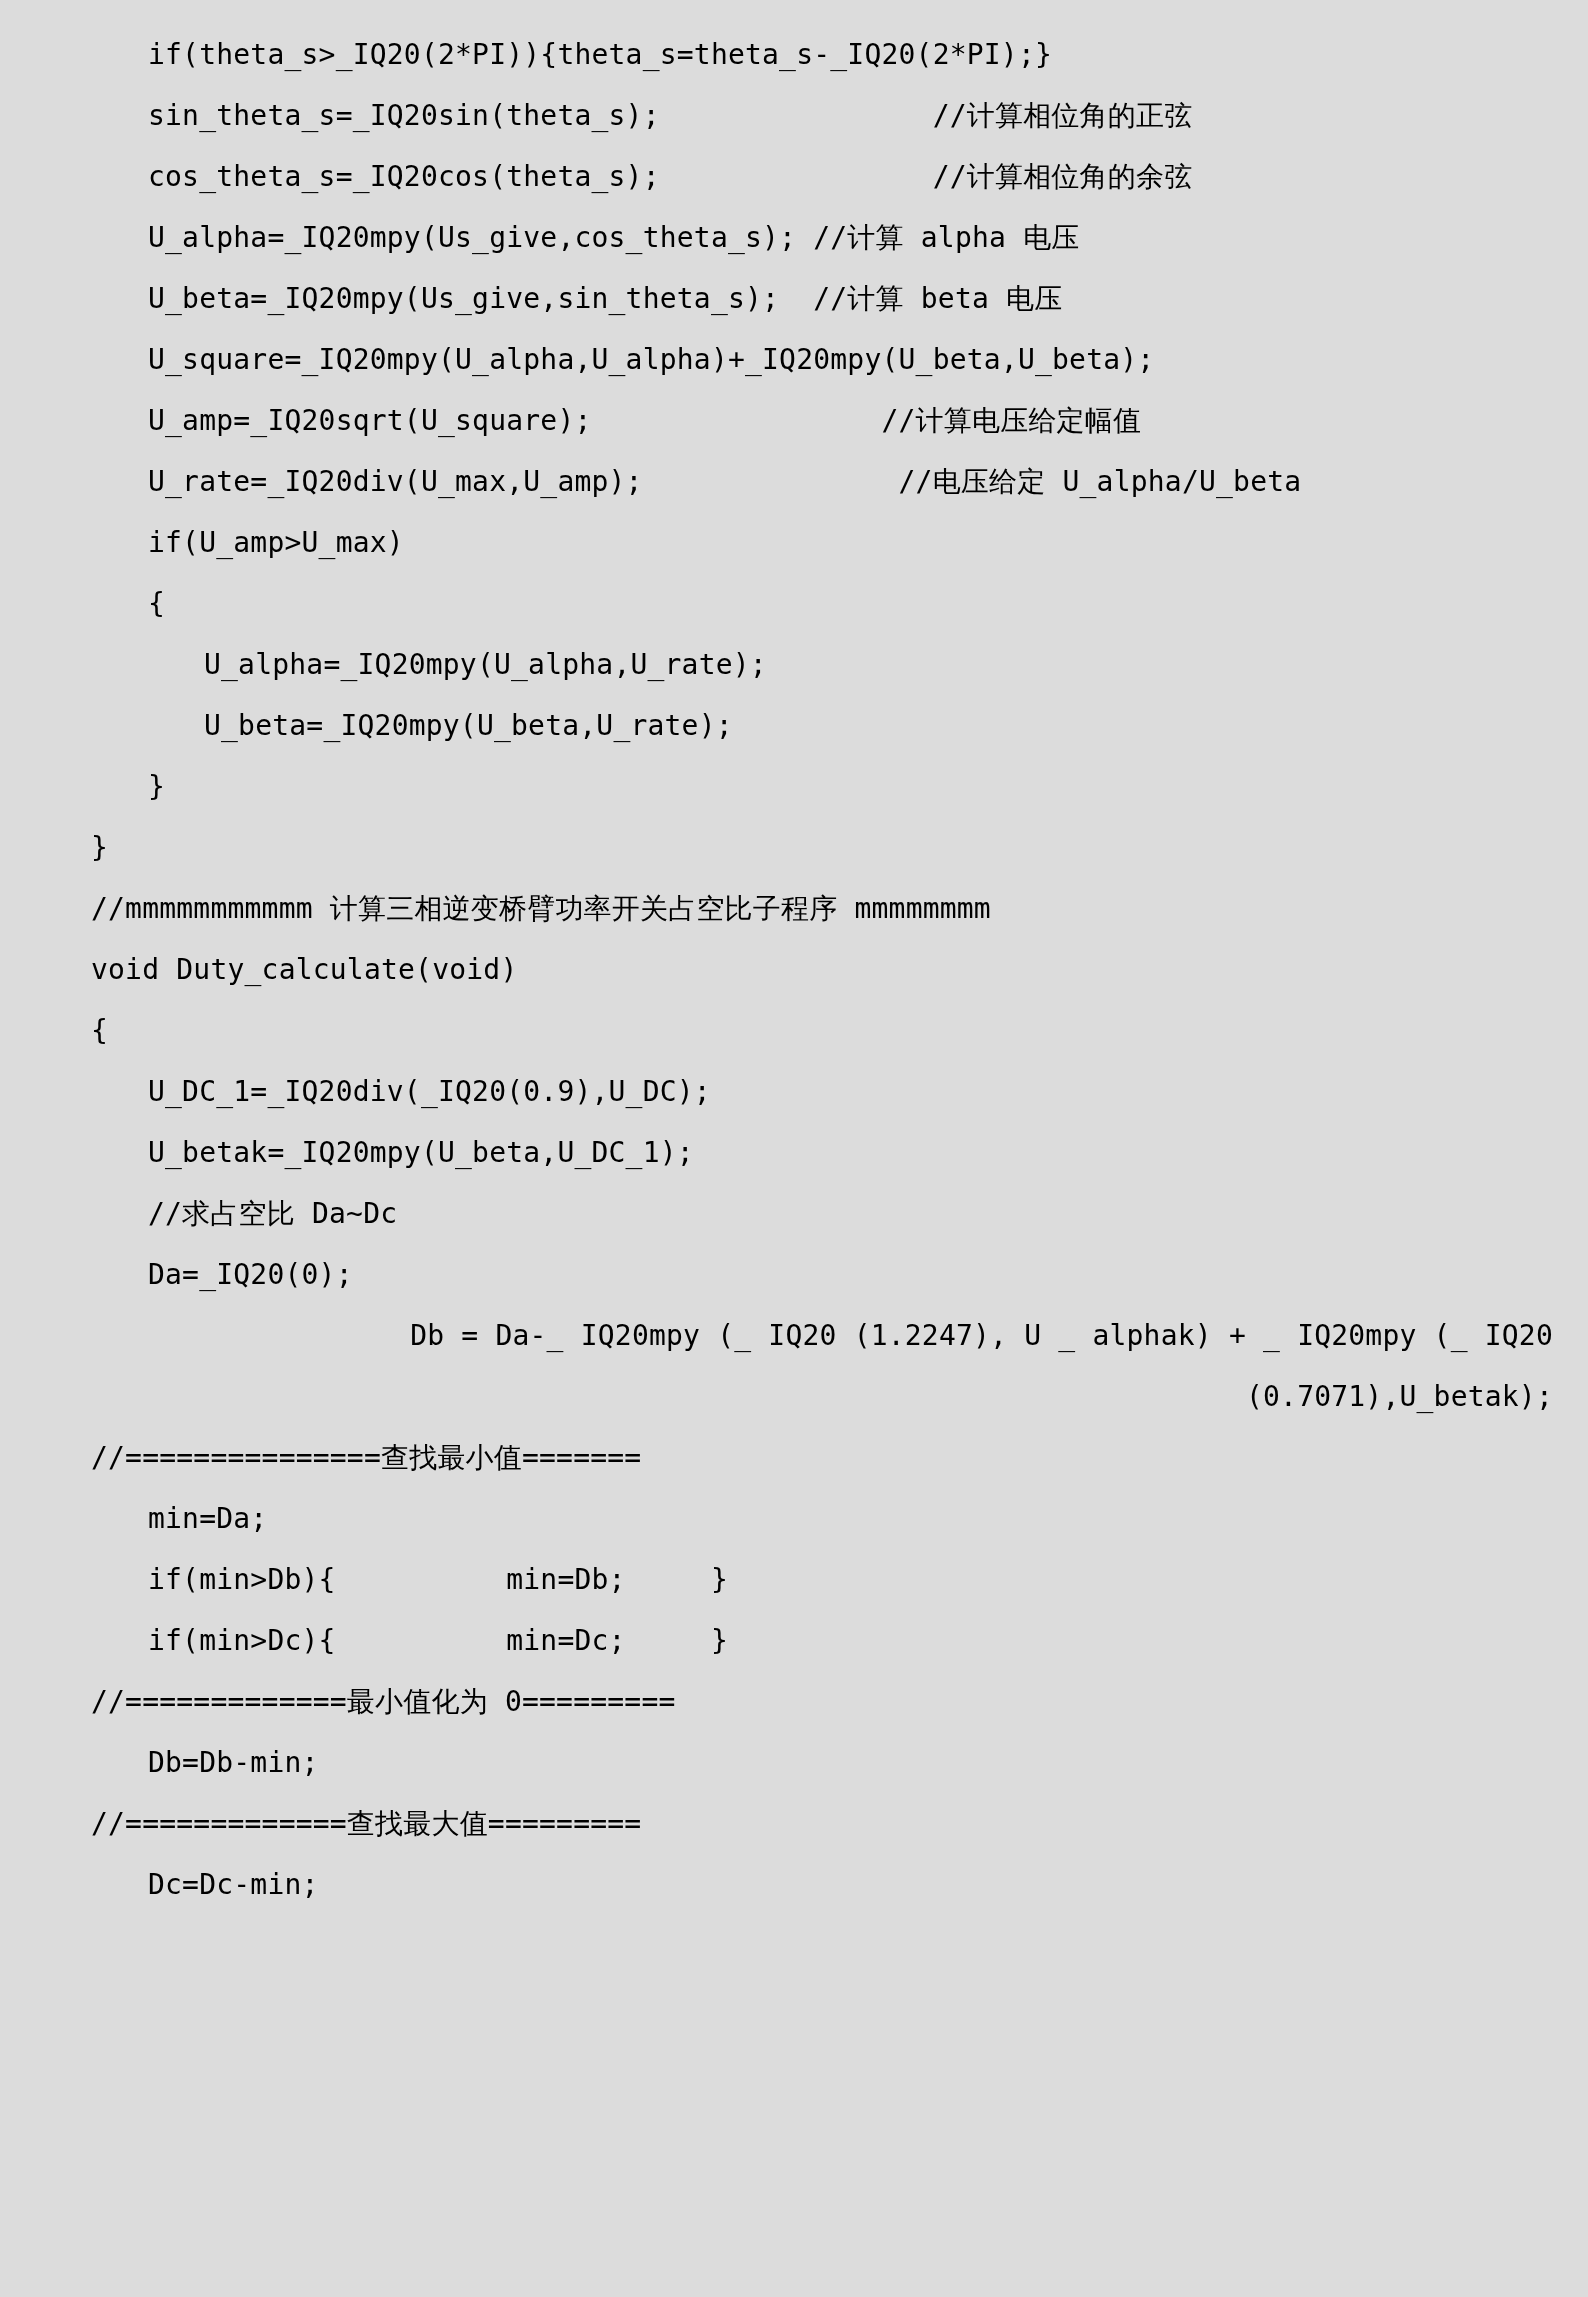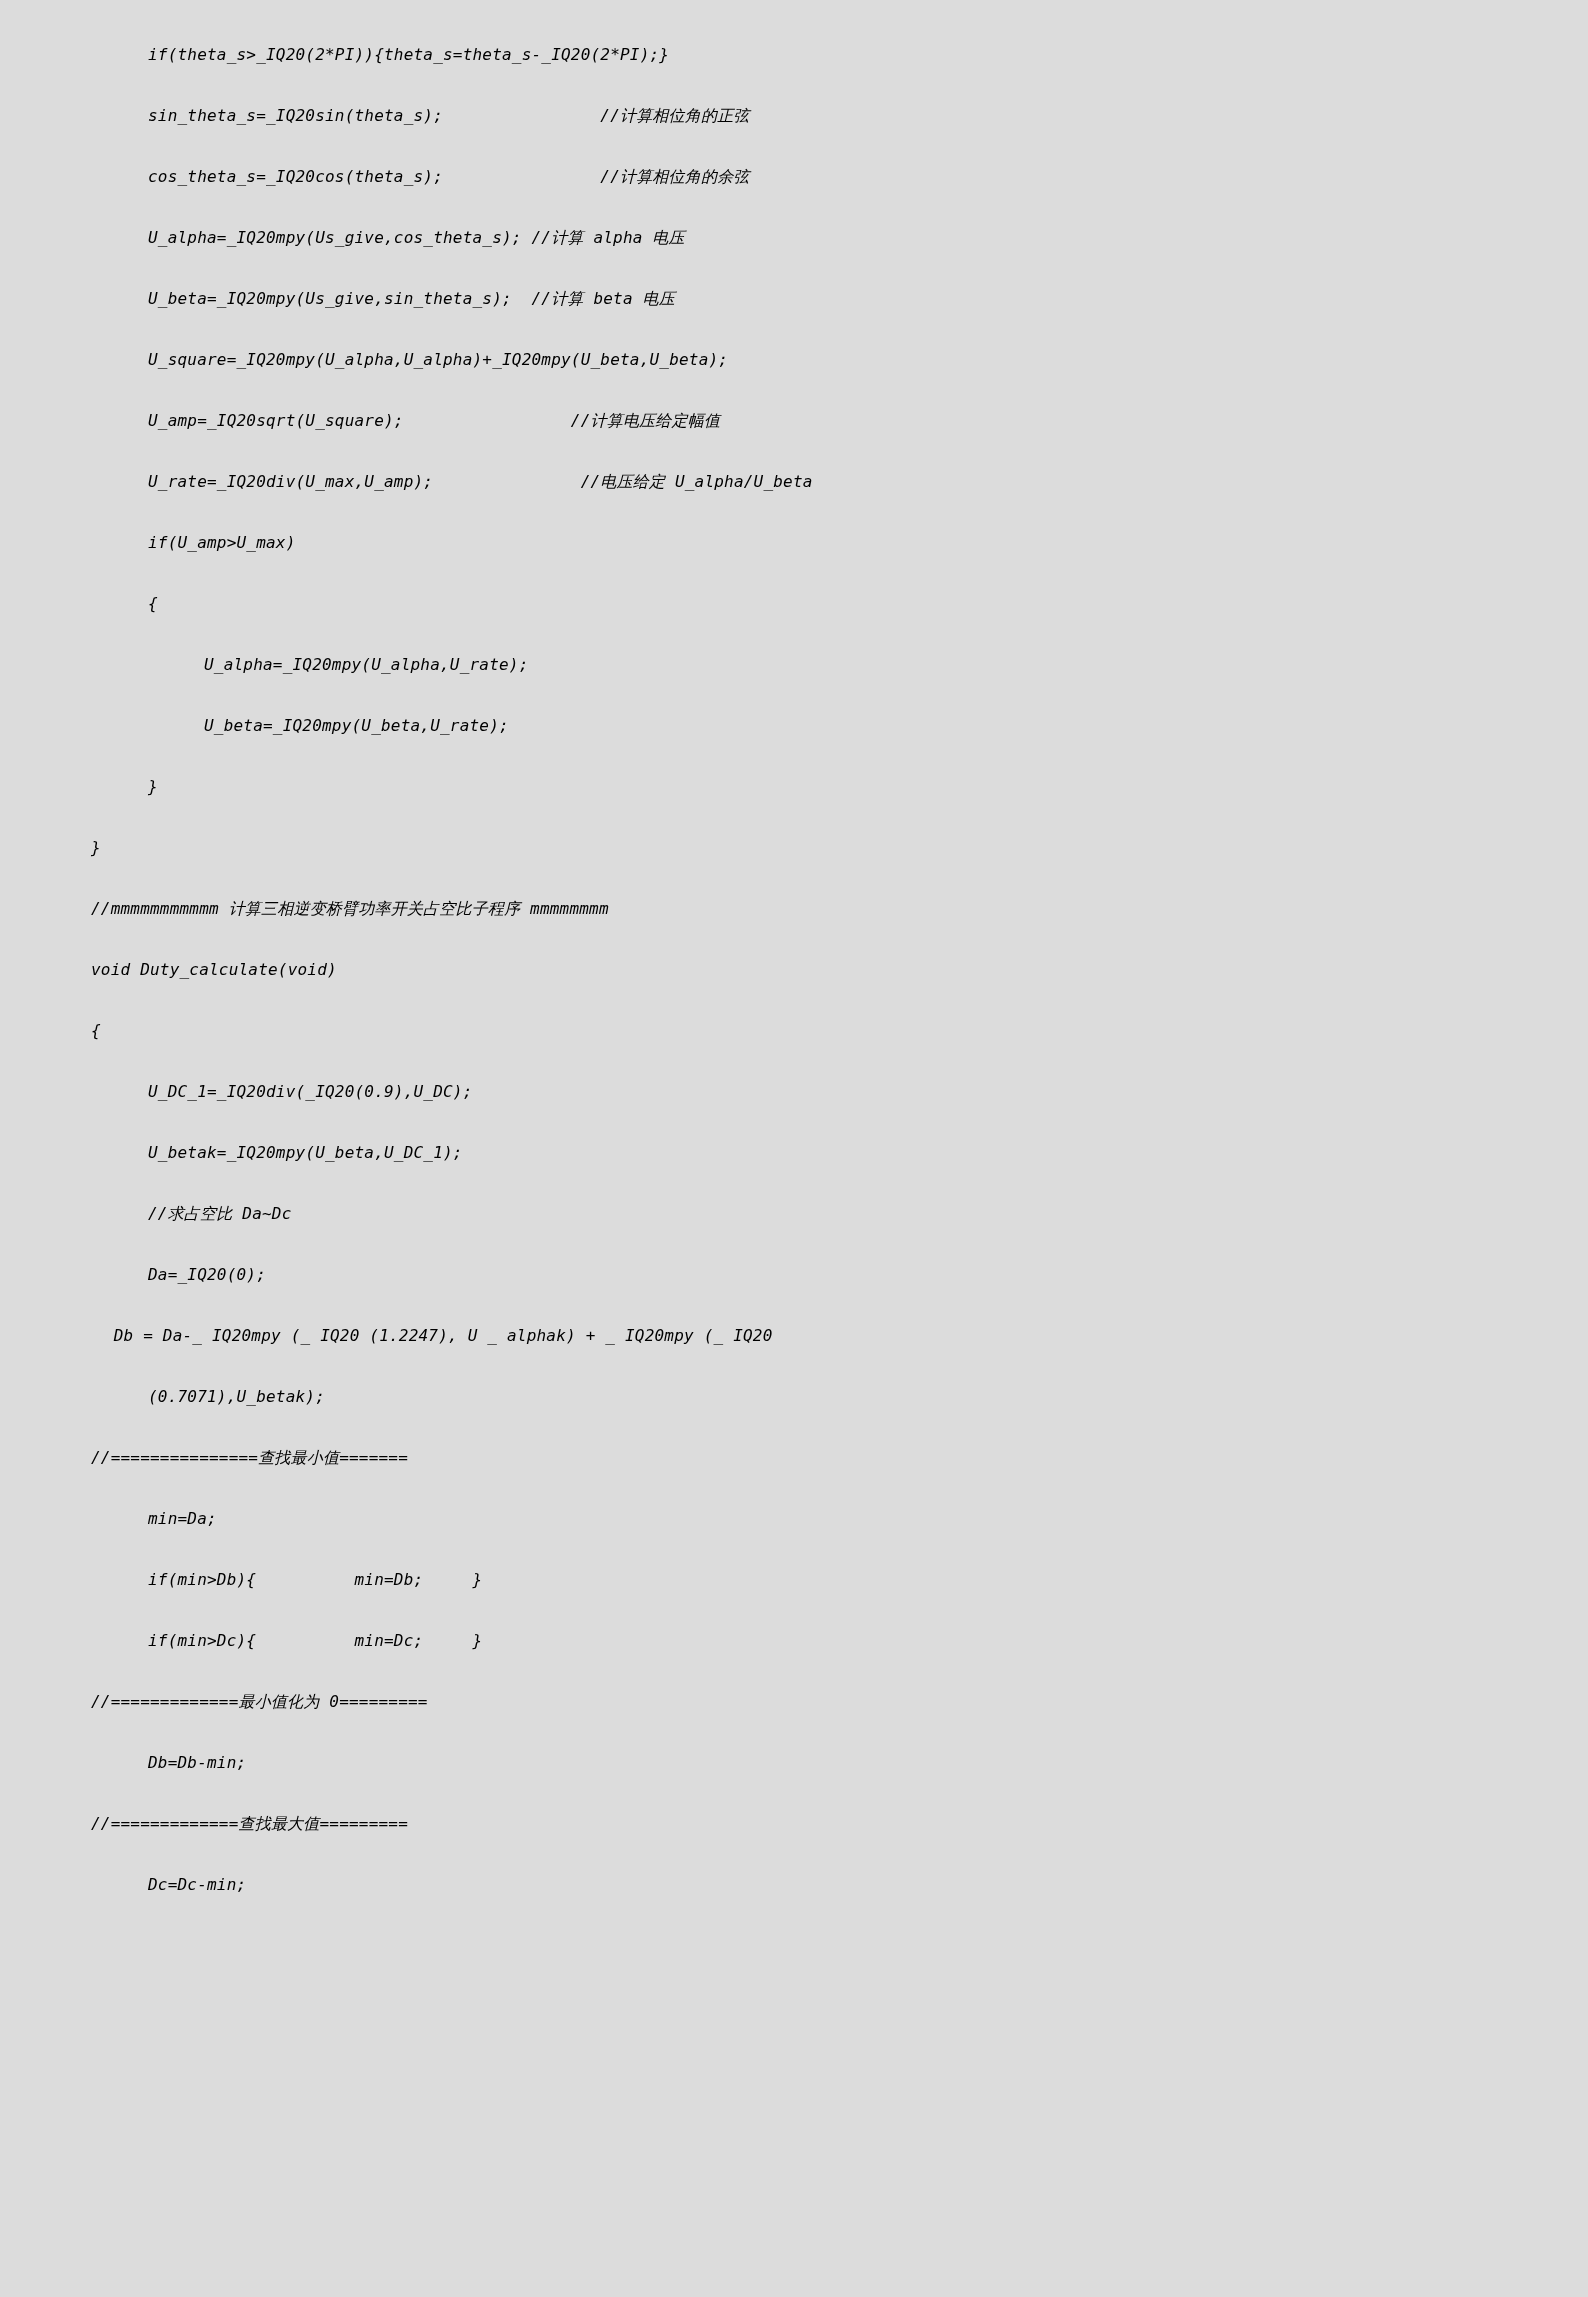--- a/index.html
+++ b/index.html
@@ -17,32 +17,31 @@
     min-height: 2297px;
     background: #dcdcdc;
     box-sizing: border-box;
     padding: 23.6px 35px 0 35px;
   }
   .code-block {
     display: block;
   }
   .line {
     font-family: "DejaVu Sans Mono", monospace;
-    font-size: 16px;
+    font-size: 28px;
     line-height: 61px;
     color: #000000;
     white-space: pre-wrap;
     word-break: break-word;
     letter-spacing: 0.2px;
-    font-style: italic;
   }
   .i1  { padding-left: 56px; }
   .i2  { padding-left: 113px; }
   .i3  { padding-left: 169px; }
-  .i-hang { padding-left: 113px; text-indent: -113px; }
+  .i-hang { padding-left: 113px; text-indent: -113px; text-align: right; }
   .right-cont {
     padding-left: 1055px;
   }
 </style>
 </head>
 <body>
 
 <div class="page">
   <div class="code-block" id="code-listing">
       <div class="line i2">if(theta_s&gt;_IQ20(2*PI)){theta_s=theta_s-_IQ20(2*PI);}</div>

